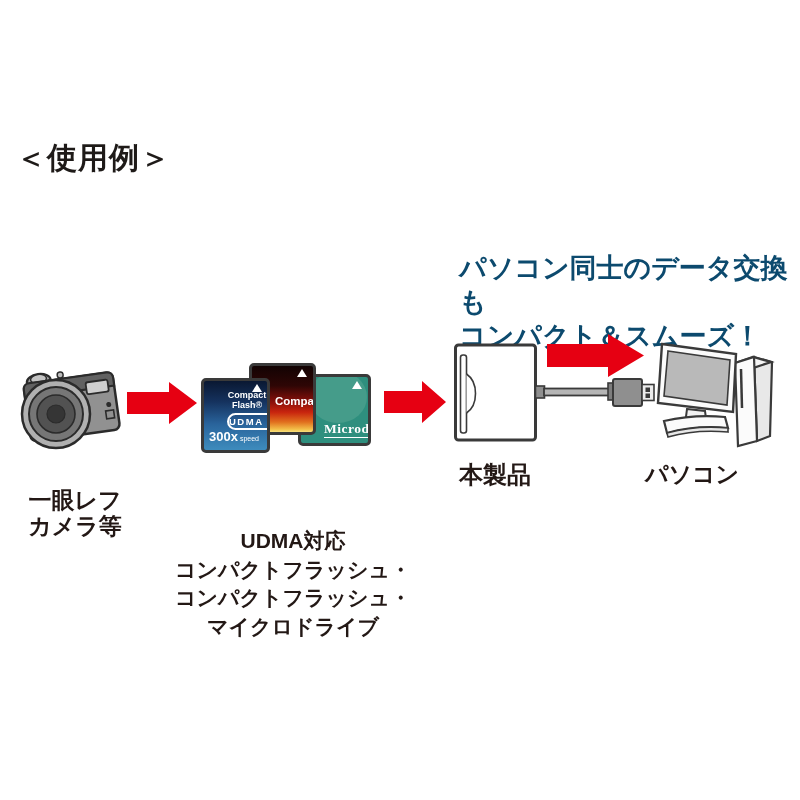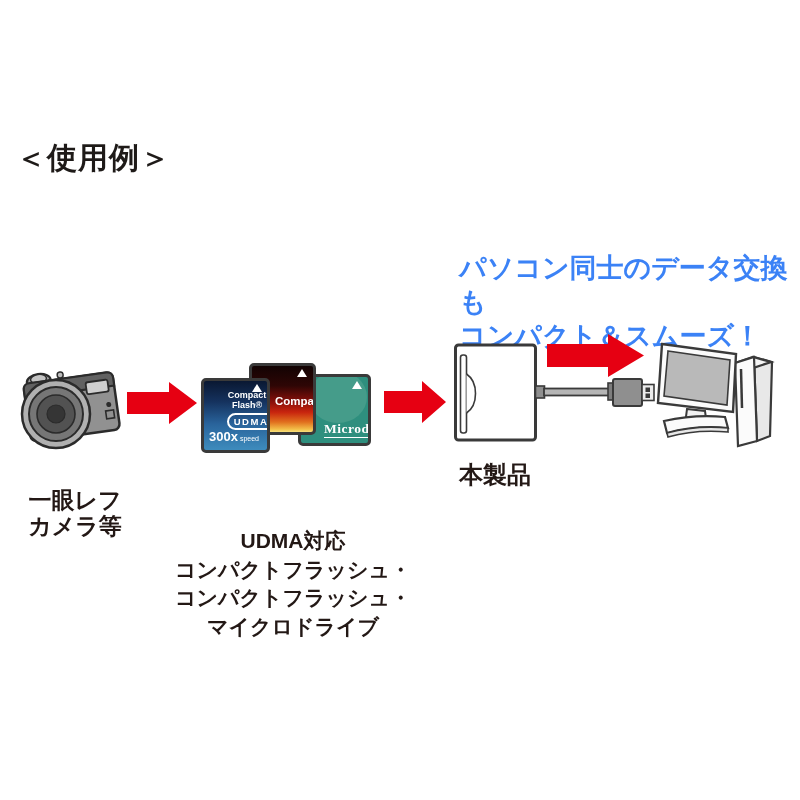--- a/index.html
+++ b/index.html
@@ -6,21 +6,21 @@
   #stage{
     position:relative;width:800px;height:800px;background:#ffffff;overflow:hidden;
     font-family:"Liberation Sans","DejaVu Sans",sans-serif;color:#231815;
   }
   .abs{position:absolute;}
   
   #heading{
     left:16px;top:138px;font-size:30px;font-weight:bold;letter-spacing:1px;color:#1e1a18;
   }
   
-  #callout{left:459px;top:251px;line-height:34px;font-size:27px;font-weight:bold;color:#3b82f6;}
+  #callout{left:459px;top:251px;line-height:34px;font-size:27px;font-weight:bold;color:#0c4a6e;}
   
   .label{font-weight:bold;color:#231815;text-align:center;}
   #camera-label{left:10px;top:459px;width:130px;font-size:23px;line-height:26px;margin-top:28px;}
   #cards-label{left:172px;top:484px;width:242px;font-size:21px;line-height:28.5px;margin-top:43px;}
   #product-label{left:435px;top:459px;width:120px;font-size:24px;}
   #pc-label{left:632px;top:459px;width:120px;font-size:23px;}
   
   .card{position:absolute;box-sizing:border-box;border:3px solid #3a3a3a;border-radius:5px;overflow:hidden;padding-left:23px;}
   #card-back{left:298px;top:374px;width:73px;height:72px;background:#2e8f7e;}
   #card-back .disc{position:absolute;left:8px;top:-6px;width:58px;height:52px;border-radius:50%;background:#459c8a;}
@@ -30,21 +30,21 @@
     letter-spacing:.5px;border-bottom:1.5px solid #ffffff;padding-bottom:1px;
   }
   #card-middle{left:249px;top:363px;width:67px;height:72px;
     background:linear-gradient(180deg,#120303 0%,#2e0605 30%,#8c100a 55%,#c8240e 70%,#e1701e 85%,#f3c04a 96%,#f7e07e 100%);}
   #card-middle .brand{position:absolute;top:29px;width:100%;text-align:center;font-size:11.5px;font-weight:bold;color:#ffffff;}
   #card-front{left:201px;top:378px;width:69px;height:75px;
     background:linear-gradient(180deg,#0a1832 0%,#15325e 30%,#29639b 62%,#3e8cbd 100%);}
   #card-front .brand{margin-top:9px;text-align:center;font-size:9px;font-weight:bold;color:#ffffff;}
   #card-front .pill{
     width:44px;height:13px;margin:3px auto 0;border:2px solid #ffffff;border-radius:9px;
-    text-align:center;line-height:13px;font-size:9.5px;font-weight:bold;color:#ffffff;letter-spacing:1.5px;
+    text-align:left;line-height:13px;font-size:9.5px;font-weight:bold;color:#ffffff;letter-spacing:1.5px;
   }
   #card-front .speed{position:absolute;left:5px;bottom:5px;color:#ffffff;}
   #card-front .speed .big{font-size:13px;font-weight:bold;}
   #card-front .speed .small{font-size:7px;margin-left:2px;}
   .tri{position:absolute;width:0;height:0;border-left:5.5px solid transparent;border-right:5.5px solid transparent;border-bottom:8px solid #ffffff;}
   #card-front .tri{right:5px;top:3px;}
   #card-middle .tri{right:6px;top:3px;}
   #card-back .tri{right:6px;top:4px;}
 </style>
 </head>
@@ -135,14 +135,15 @@
     <div>一眼レフ</div>
     <div>カメラ等</div>
   </div>
   <div id="cards-label" class="abs label">
     <div>UDMA対応</div>
     <div>コンパクトフラッシュ・</div>
     <div>コンパクトフラッシュ・</div>
     <div>マイクロドライブ</div>
   </div>
   <div id="product-label" class="abs label">本製品</div>
+  <div id="pc-label" class="abs label">パソコン</div>
 
 </div>
 
 </body></html>

